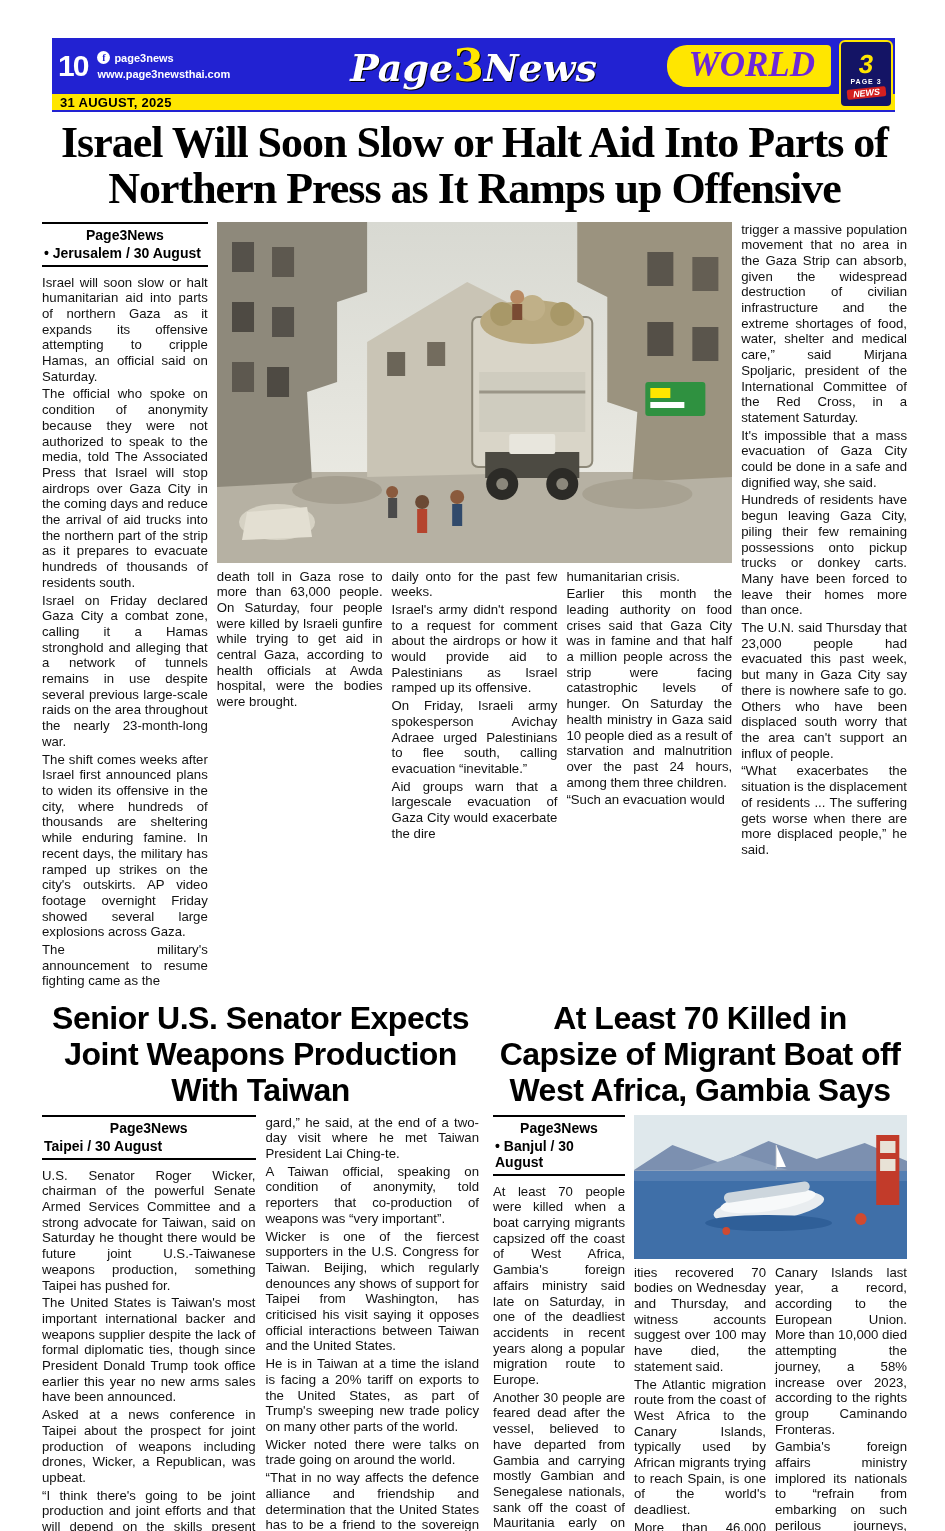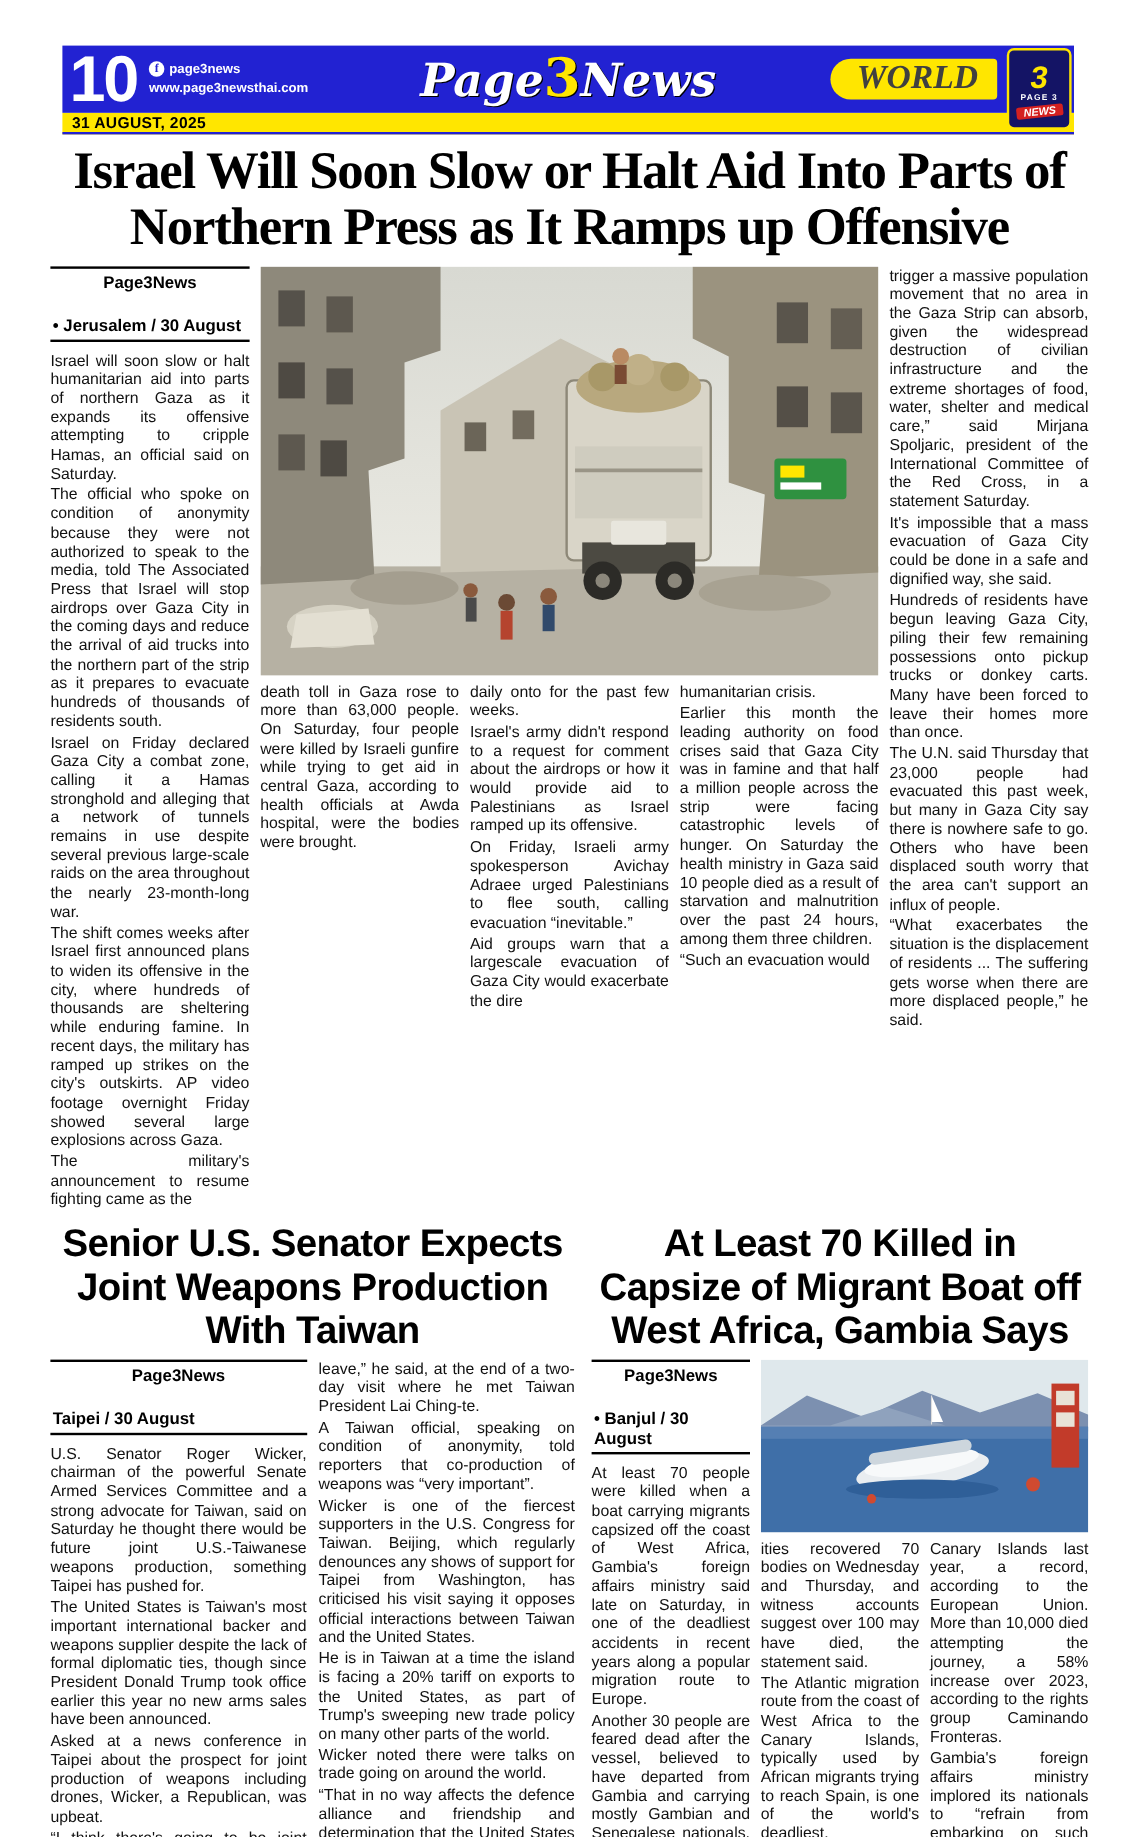--- a/index.html
+++ b/index.html
@@ -2,44 +2,44 @@
 <html><head>
 <meta charset="utf-8">
 <style>
   * { box-sizing: border-box; margin: 0; padding: 0; }
   body { background:#ffffff; font-family:"Liberation Sans", sans-serif; }
   .page { position:relative; width:945px; height:1531px; background:#ffffff; overflow:hidden; }
 
   
   .masthead { margin:38px 50px 0 52px; background:#2222d2; color:#fff; display:flex; align-items:stretch; height:56px; position:relative; }
   .mh-left { display:flex; align-items:center; padding-left:6px; }
-  .page-num { font-size:54px; font-weight:bold; line-height:1; letter-spacing:-2px; }
+  .page-num { font-size:30px; font-weight:bold; line-height:1; letter-spacing:-2px; }
   .mh-contact { margin-left:10px; font-size:11px; font-weight:bold; line-height:1.5; }
   .fb-row { display:flex; align-items:center; gap:4px; }
   .fb-icon { display:inline-block; width:13px; height:13px; background:#fff; color:#2222d2; border-radius:50%; font-size:10px; font-weight:bold; text-align:center; line-height:13px; font-family:"Liberation Serif",serif; }
   .mh-center { position:absolute; left:0; right:0; top:2px; text-align:center; pointer-events:none; }
   .masthead-title { font-family:"DejaVu Serif", serif; font-weight:bold; font-style:italic; font-size:38px; line-height:1.2; text-shadow:1px 1px 0 #000; }
   .masthead-title .m3 { color:#ffe600; font-style:normal; font-size:44px; }
   .mh-right { margin-left:auto; display:flex; align-items:center; padding-right:64px; }
-  .world-pill { background:#ffe600; color:#404040; font-family:"Liberation Serif",serif; font-weight:bold; font-style:italic; font-size:28px; padding:1px 16px 2px 22px; border-radius:20px 4px 4px 20px; line-height:1.1; }
+  .world-pill { background:#ffe600; color:#6d28d9; font-family:"Liberation Serif",serif; font-weight:bold; font-style:italic; font-size:35px; padding:1px 16px 2px 22px; border-radius:20px 4px 4px 20px; line-height:1.1; }
   .logo-box { position:absolute; right:2px; top:2px; width:54px; height:68px; background:#141465; border:2px solid #ffe600; border-radius:6px; z-index:3; display:flex; flex-direction:column; align-items:center; justify-content:center; }
   .logo-3 { color:#ffe600; font-weight:bold; font-size:26px; line-height:1; transform:skewX(-8deg); }
   .logo-page { color:#fff; font-size:7px; font-weight:bold; letter-spacing:1px; margin-top:1px; }
   .logo-news { background:#d42020; color:#fff; font-style:italic; font-weight:bold; font-size:9px; padding:0 6px; margin-top:3px; transform:rotate(-6deg); border-radius:2px; }
   .date-bar { margin:0 50px 0 52px; background:#ffe600; border-bottom:2px solid #2222d2; height:18px; display:flex; align-items:center; }
   .date-text { color:#000; font-weight:bold; font-size:13px; padding-left:8px; letter-spacing:0.3px; }
 
   
   .content { margin:0 38px 0 42px; }
   .headline-serif { font-family:"Liberation Serif", serif; font-weight:bold; text-align:center; color:#000; letter-spacing:-1px; }
   .h-gaza { font-size:44px; line-height:1.04; margin-top:8px; }
   .headline-sans { font-family:"Liberation Sans", sans-serif; font-weight:bold; text-align:center; color:#000; font-size:32px; line-height:1.12; letter-spacing:-0.5px; }
   .byline { border-top:2px solid #000; border-bottom:2px solid #000; padding:3px 2px 4px; margin-bottom:8px; }
   .byline .src { display:block; text-align:center; font-weight:bold; font-size:14px; }
-  .byline .loc { display:block; text-align:left; font-weight:bold; font-size:14px; margin-top:20px; }
+  .byline .loc { display:block; text-align:left; font-weight:bold; font-size:14px; margin-top:2px; }
   .bodycol p { font-size:13.2px; line-height:1.19; text-align:justify; margin-bottom:2px; color:#111; }
   figure { overflow:hidden; }
   figure svg { display:block; width:100%; height:100%; }
 
   
   .gaza-grid { margin-top:10px; display:grid; grid-template-columns:repeat(5,1fr); grid-template-rows:347px auto; column-gap:9px; }
   .gz-c1 { grid-column:1; grid-row:1/3; }
   .gz-photo { grid-column:2/5; grid-row:1; padding-bottom:6px; }
   .gz-c2 { grid-column:2; grid-row:2; }
   .gz-c3 { grid-column:3; grid-row:2; }
@@ -206,21 +206,21 @@
             </div>
             <div>
                 <p>U.S. Senator Roger Wicker, chairman of the powerful Senate Armed Services Committee and a strong advocate for Taiwan, said on Saturday he thought there would be future joint U.S.-Taiwanese weapons production, something Taipei has pushed for.</p>
                 <p>The United States is Taiwan's most important international backer and weapons supplier despite the lack of formal diplomatic ties, though since President Donald Trump took office earlier this year no new arms sales have been announced.</p>
                 <p>Asked at a news conference in Taipei about the prospect for joint production of weapons including drones, Wicker, a Republican, was upbeat.</p>
                 <p>“I think there's going to be joint production and joint efforts and that will depend on the skills present both on this side of the Pacific Ocean and ours, and actually we're open to suggestion and innovation in that re-</p>
               </div>
           </div>
           <div class="bodycol">
             <div>
-                <p>leave,” he said, at the end of a two-day visit where he met Taiwan President Lai Ching-te.</p>
+                <p>gard,” he said, at the end of a two-day visit where he met Taiwan President Lai Ching-te.</p>
                 <p>A Taiwan official, speaking on condition of anonymity, told reporters that co-production of weapons was “very important”.</p>
                 <p>Wicker is one of the fiercest supporters in the U.S. Congress for Taiwan. Beijing, which regularly denounces any shows of support for Taipei from Washington, has criticised his visit saying it opposes official interactions between Taiwan and the United States.</p>
                 <p>He is in Taiwan at a time the island is facing a 20% tariff on exports to the United States, as part of Trump's sweeping new trade policy on many other parts of the world.</p>
                 <p>Wicker noted there were talks on trade going on around the world.</p>
                 <p>“That in no way affects the defence alliance and friendship and determination that the United States has to be a friend to the sovereign rights of the Taiwanese people to enjoy their democracy,” he said.</p>
               </div>
           </div>
         </div>
       </section>
 

